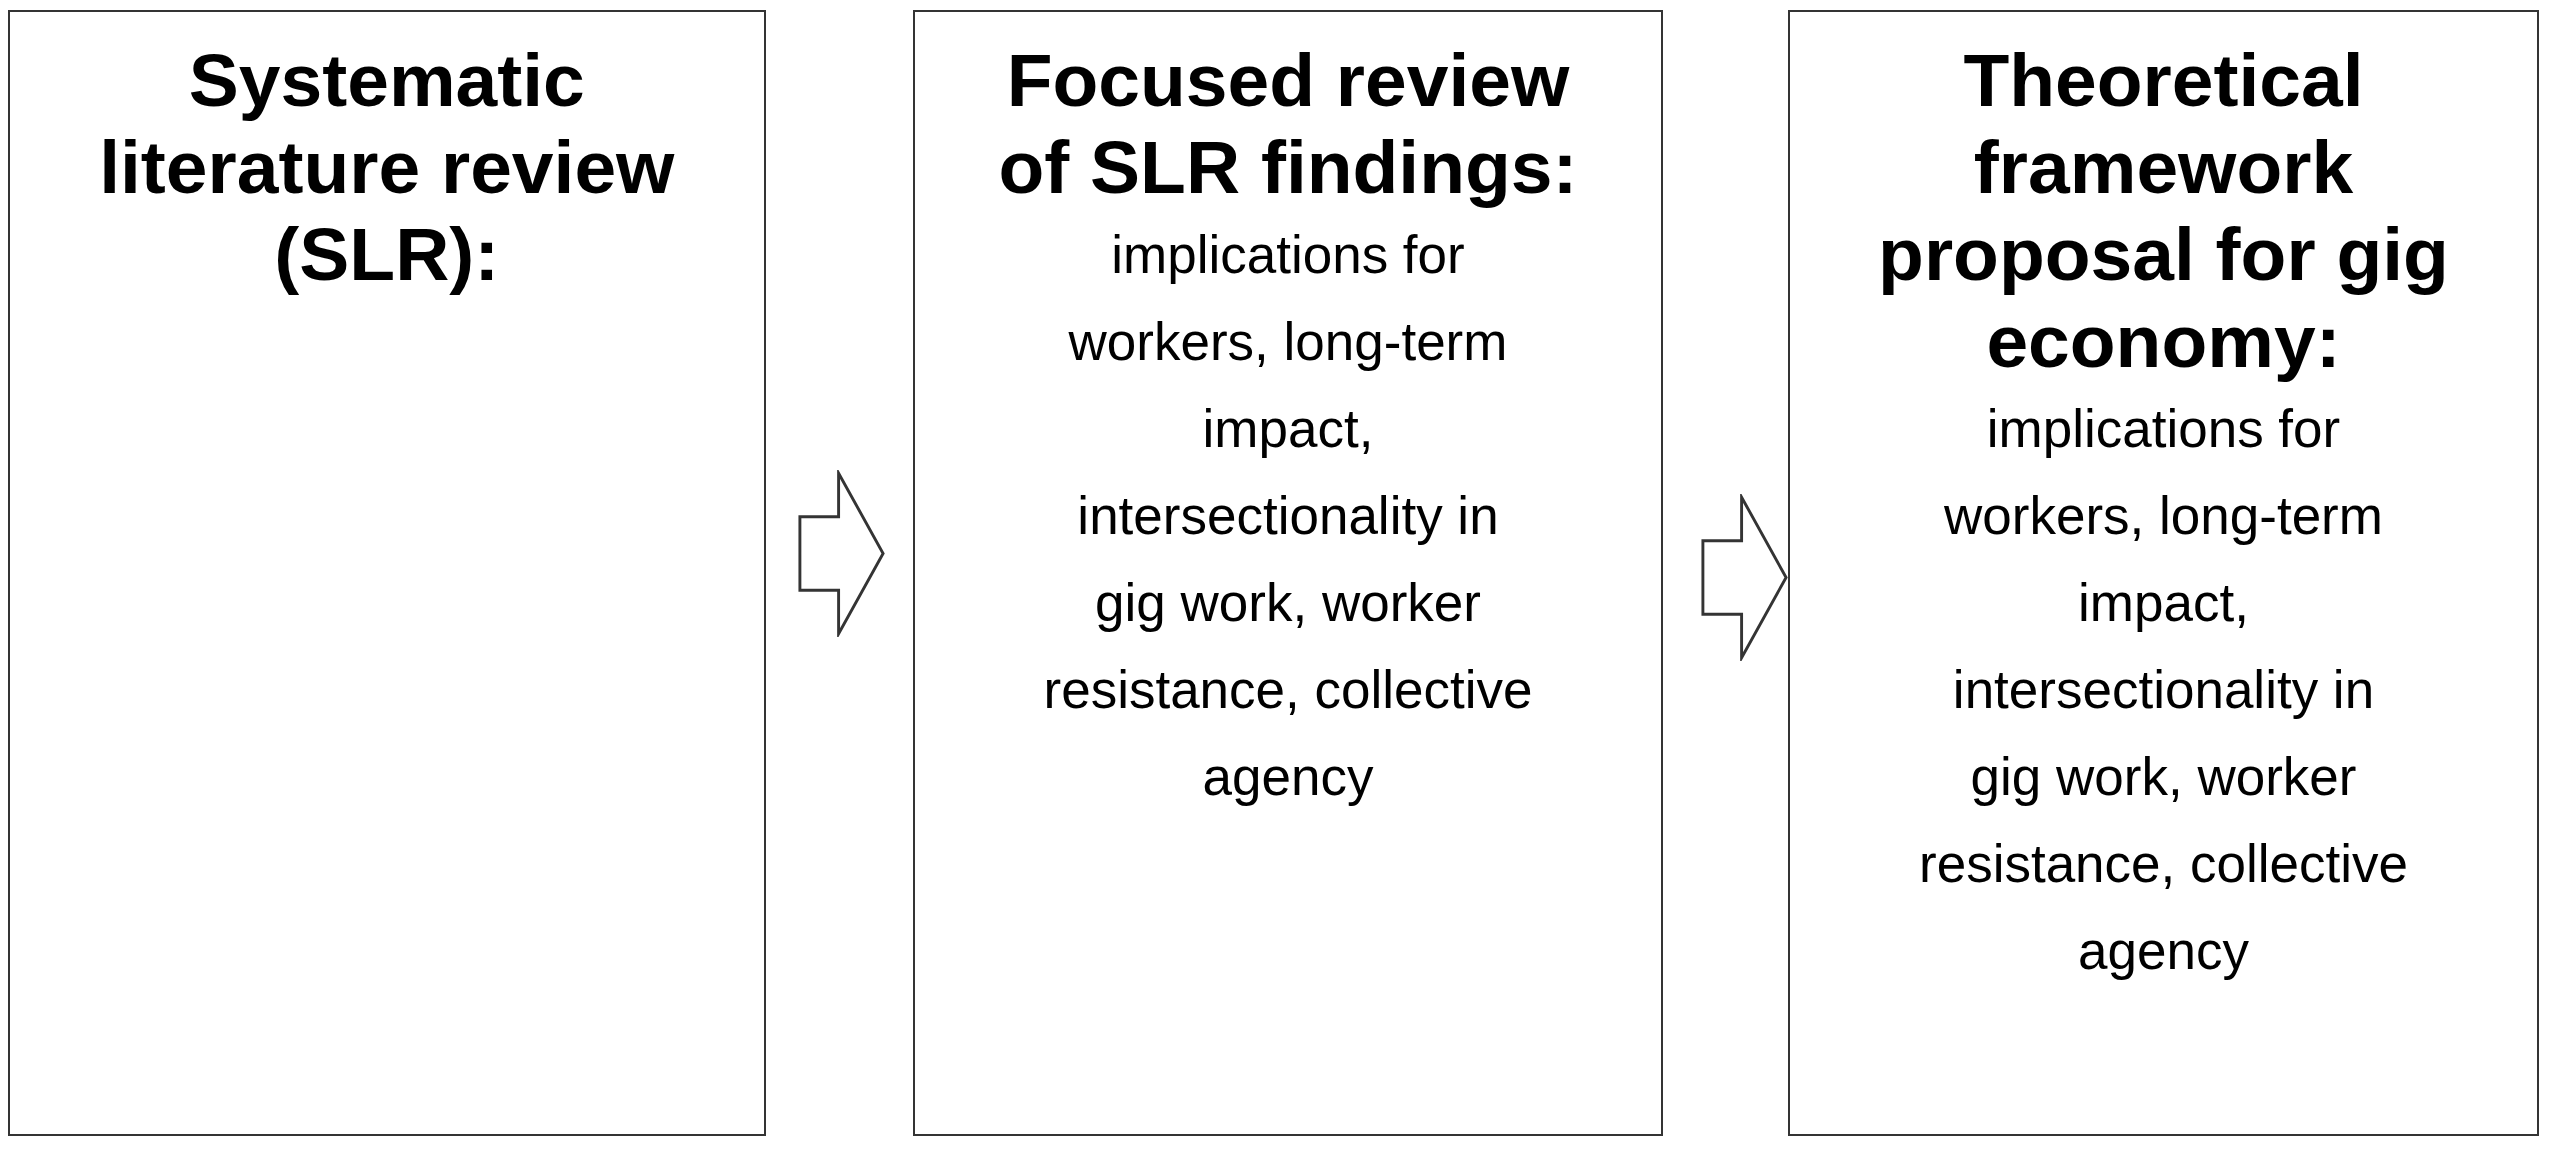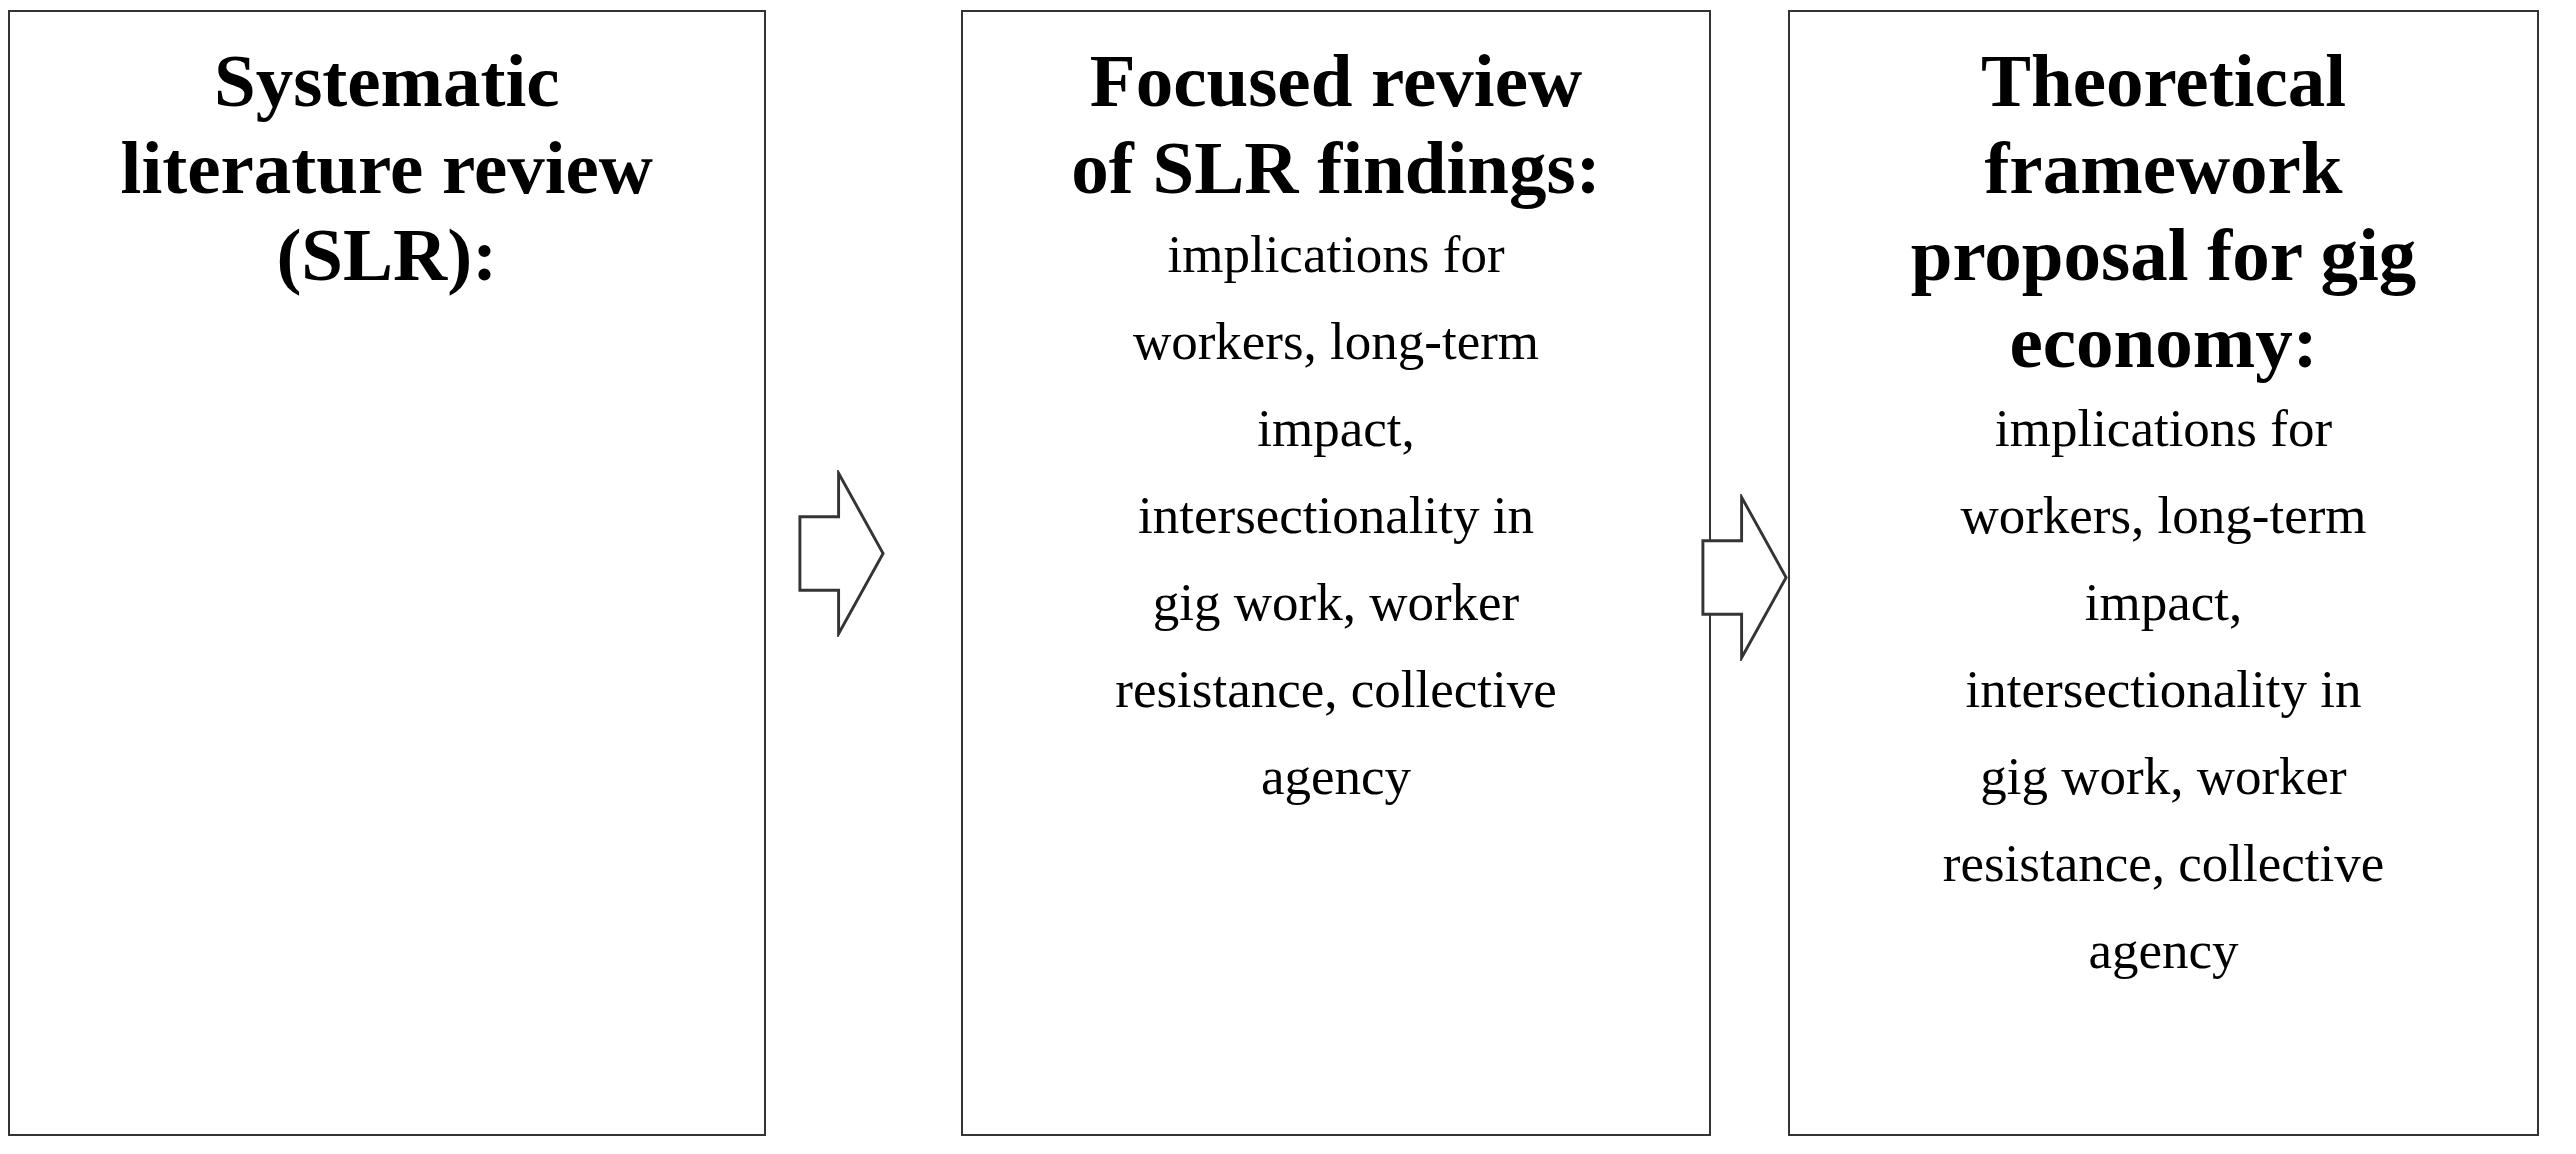--- a/index.html
+++ b/index.html
@@ -5,36 +5,36 @@
   html, body {
     margin: 0;
     padding: 0;
     background: #ffffff;
   }
   #canvas {
     position: relative;
     width: 2576px;
     height: 1154px;
     background: var(--bg, #ffffff);
-    font-family: Liberation Serif, serif;
+    font-family: Liberation Sans, sans-serif;
     color: var(--text, #000000);
     overflow: hidden;
   }
   .stage-box {
     position: absolute;
     top: 9.7px;
     height: 1126px;
     box-sizing: border-box;
     border: 2.9px solid var(--line, #343434);
     background: var(--boxfill, #ffffff);
     text-align: center;
     padding-top: 25px;
   }
   #box-slr { left: 7.8px; width: 758px; }
-  #box-focused { left: 961px; width: 750px; }
+  #box-focused { left: 913px; width: 750px; }
   #box-framework { left: 1788px; width: 751px; }
   .box-title {
     display: block;
     font-weight: bold;
     font-size: 75px;
     line-height: 87px;
     white-space: pre-line;
   }
   .box-body {
     display: block;

